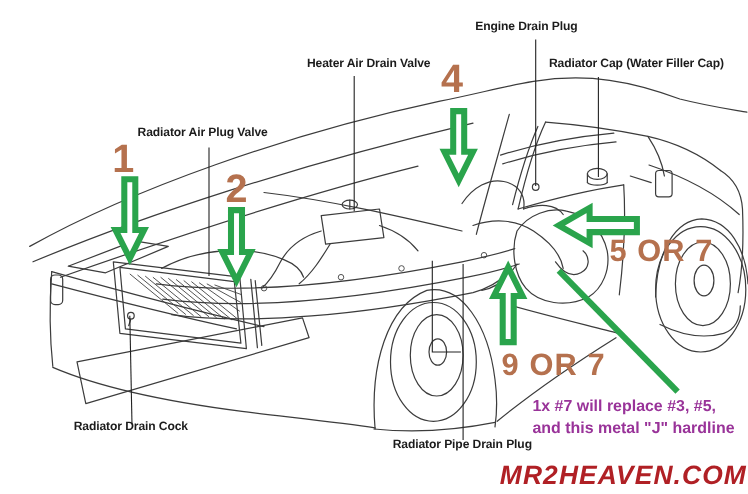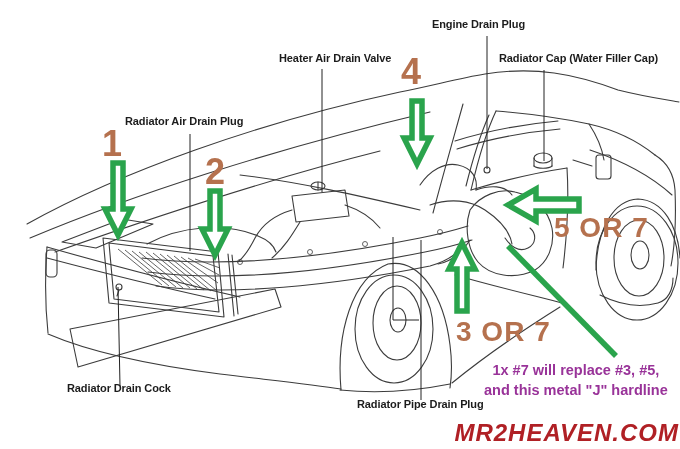--- a/index.html
+++ b/index.html
@@ -20,21 +20,21 @@
   .marker-num {
     position:absolute; font-size:36px; font-weight:700; line-height:1;
     color:var(--marker-orange,#b5714e); white-space:nowrap;
   }
   .marker-text {
     position:absolute; font-size:28px; font-weight:700; line-height:1; letter-spacing:1px;
     color:var(--marker-orange,#b5714e); white-space:nowrap;
   }
   .note {
     position:absolute; left:484px; top:360px; font-size:14.5px; font-weight:700;
-    line-height:20px; color:var(--note-purple,#993399); white-space:nowrap;text-align:center;
+    line-height:20px; color:var(--note-purple,#993399); white-space:nowrap;
   }
   .watermark {
     position:absolute; right:1px; top:419px; font-size:24px; font-weight:700;
     font-style:italic; letter-spacing:1px; color:var(--watermark-red,#b02025); white-space:nowrap;text-align:center;
   }
 </style>
 </head>
 <body>
 
 <div class="stage">
@@ -146,32 +146,32 @@
     <g>
       <polygon class="garrow" points="113,163 123,163 123,209 131,209 118,235 105,209 113,209"></polygon>
       <polygon class="garrow" points="210,191 220,191 220,229 228,229 215,255 202,229 210,229"></polygon>
       <polygon class="garrow" points="412,101 422,101 422,138 430,138 417,164 404,138 412,138"></polygon>
       <polygon class="garrow" points="457,311 467,311 467,269 475,269 462,243 449,269 457,269"></polygon>
       <polygon class="garrow" points="508,205 536,189 536,199 579,199 579,211 536,211 536,221"></polygon>
       <line class="gline" x1="508" y1="246" x2="616" y2="356"></line>
     </g>
   </svg>
 
-  <div class="plabel" style="left:125px; top:115px;">Radiator Air Drain Plug</div>
+  <div class="plabel" style="left:125px; top:115px;">Radiator Air Plug Valve</div>
   <div class="plabel" style="left:259px; top:52px;margin-left:20px;">Heater Air Drain Valve</div>
   <div class="plabel" style="left:432px; top:18px;">Engine Drain Plug</div>
   <div class="plabel" style="left:67px; top:382px;">Radiator Drain Cock</div>
   <div class="plabel" style="left:499px; top:52px;">Radiator Cap (Water Filler Cap)</div>
   <div class="plabel" style="left:357px; top:398px;">Radiator Pipe Drain Plug</div>
 
   <div class="marker-num" style="left:102px; top:126px;">1</div>
   <div class="marker-num" style="left:205px; top:154px;">2</div>
   <div class="marker-num" style="left:401px; top:54px;">4</div>
   <div class="marker-text" style="left:554px; top:214px;">5 OR 7</div>
-  <div class="marker-text" style="left:456px; top:318px;">3 OR 7</div>
+  <div class="marker-text" style="left:456px; top:318px;">9 OR 7</div>
 
   <div class="note">
     <div>1x #7 will replace #3, #5,</div>
     <div>and this metal "J" hardline</div>
   </div>
 
   <div class="watermark">MR2HEAVEN.COM</div>
 </div>
 
 </body></html>

